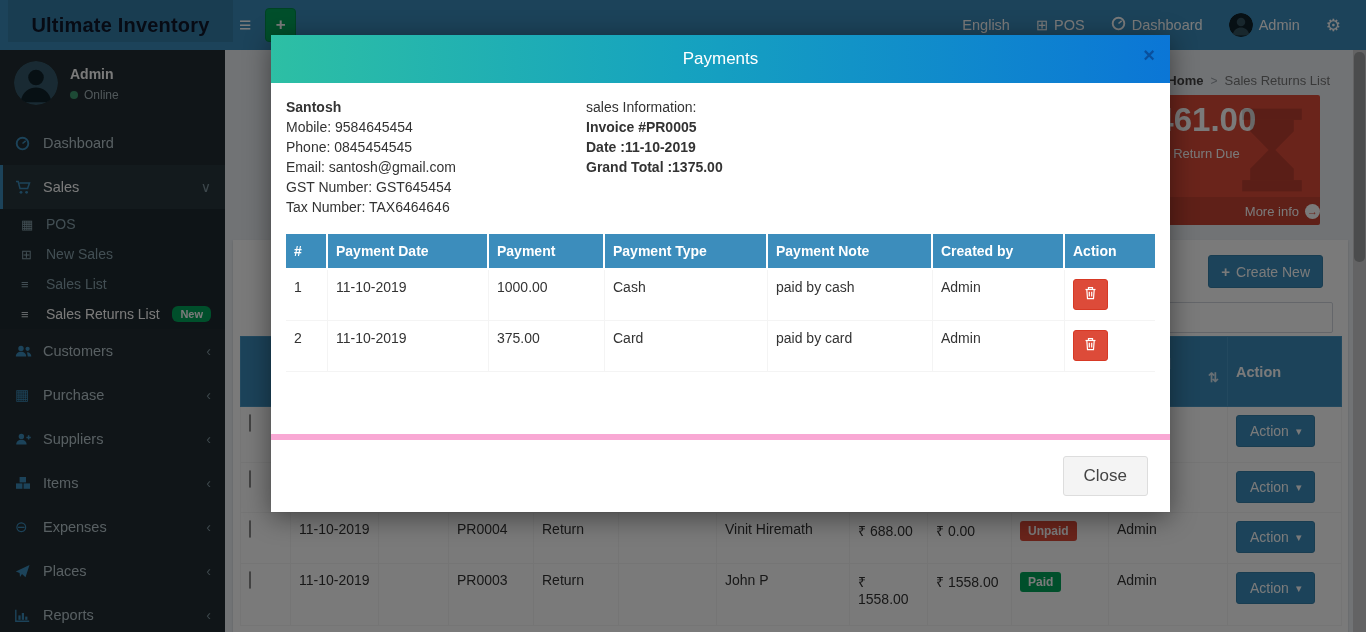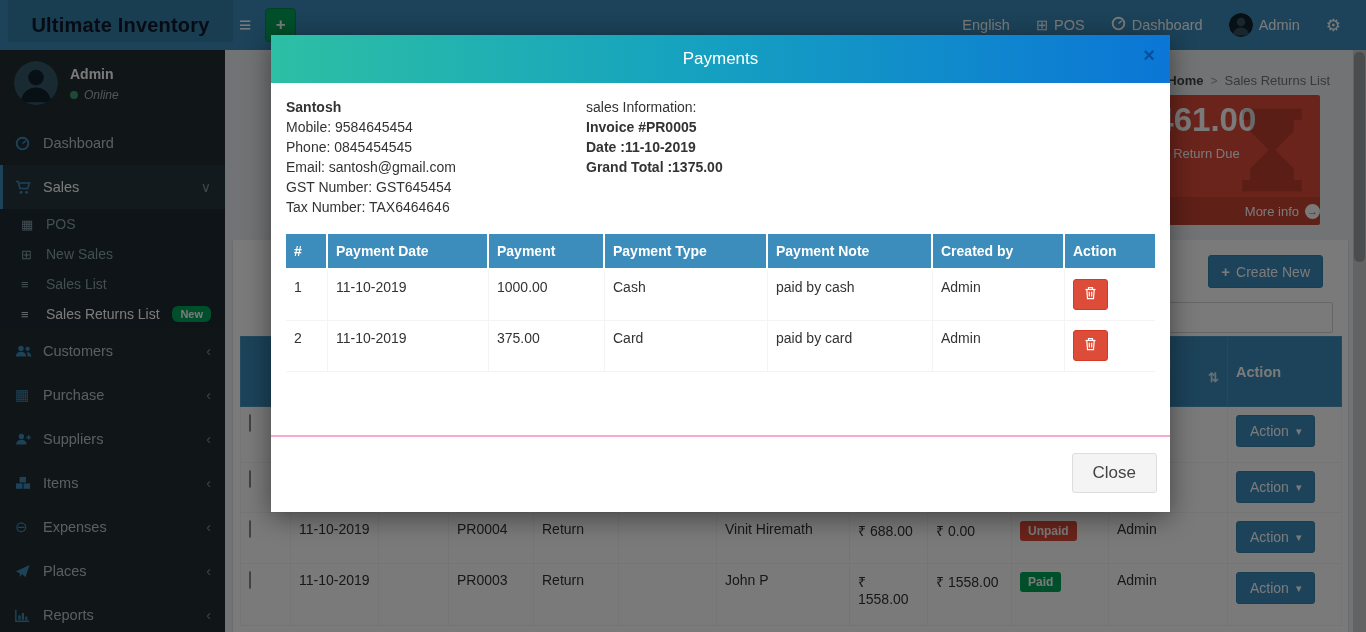--- a/index.html
+++ b/index.html
@@ -18,21 +18,21 @@
   .nav-item { height:50px; display:flex; align-items:center; gap:6px; padding:0 13px; font-size:14.5px; cursor:pointer; }
   .nav-avatar { width:24px; height:24px; border-radius:50%; overflow:hidden; }
   .nav-gears { font-size:17px; }
 
   
   .sidebar { position:absolute; top:50px; left:0; width:225px; height:582px; background:#222d32; z-index:4; }
   .user-panel { display:flex; gap:12px; padding:11px 14px 9px; }
   .avatar-lg { width:44px; height:44px; border-radius:50%; overflow:hidden; flex:0 0 44px; }
   .user-meta { padding-top:5px; }
   .user-name { color:#fff; font-size:14px; font-weight:bold; }
-  .user-status { color:#a7b6bc; font-size:12px; margin-top:6px; display:flex; align-items:center; gap:6px;font-style:italic; }
+  .user-status { color:#a7b6bc; font-size:12px; margin-top:6px; display:flex; align-items:center; gap:6px; }
   .dot { width:8px; height:8px; border-radius:50%; background:#3d9970; display:inline-block; }
   .menu { list-style:none; margin-top:7px; }
   .menu-item { height:44px; display:flex; align-items:center; padding:0 14px 0 12px; color:#b8c7ce;
                border-left:3px solid transparent; font-size:14.5px; cursor:pointer; }
   .menu-item.active { border-left-color:#3c8dbc; background:#28383e; color:#fff; }
   .mi-icon { width:28px; color:#3c8dbc; display:inline-flex; align-items:center; font-size:15px; }
   .chev { margin-left:auto; color:#7e929c; font-size:14px; }
   .submenu { background:#1f2b30; list-style:none; }
   .submenu-item { height:30px; display:flex; align-items:center; padding:0 14px 0 21px; color:#8aa4af; font-size:14px; cursor:pointer; }
   .submenu-item.current { color:#fff; }
@@ -102,21 +102,21 @@
 
   table.pay-table { margin-top:17px; border-collapse:separate; border-spacing:0; width:869px; table-layout:fixed; }
   .pay-table th { background:#3c8dbc; color:#fff; font-weight:bold; font-size:14px; text-align:left;
                   padding:9px 8px; border-right:2px solid #fff; border-bottom:2px solid #fff; }
   .pay-table th:last-child { border-right:none; }
   .pay-table td { font-size:14px; color:#333; padding:9px 8px 0; height:51px; vertical-align:top;
                   border-right:1px solid #f4f4f4; border-bottom:1px solid #f4f4f4; }
   .pay-table td:last-child { border-right:none; }
   .trash-btn { width:35px; height:31px; background:#dd4b39; border:1px solid #d73925; border-radius:3px;
                display:flex; align-items:center; justify-content:center; cursor:pointer; }
-  .modal-footer { flex:0 0 77px; border-top:2px solid #f9a8d4; padding:16px 13px; text-align:right; }
+  .modal-footer { flex:0 0 77px; border-top:6px solid #f9a8d4; padding:16px 22px; text-align:right; }
   .close-btn { background:#f4f4f4; border:1px solid #ddd; color:#444; font-size:17px; padding:9px 20px;
                border-radius:3px; cursor:pointer; }
 </style>
 </head>
 <body>
 
 <div class="navbar">
   <div class="logo">Ultimate Inventory</div>
   <div class="nav-left">
     <span class="hamburger">≡</span>

